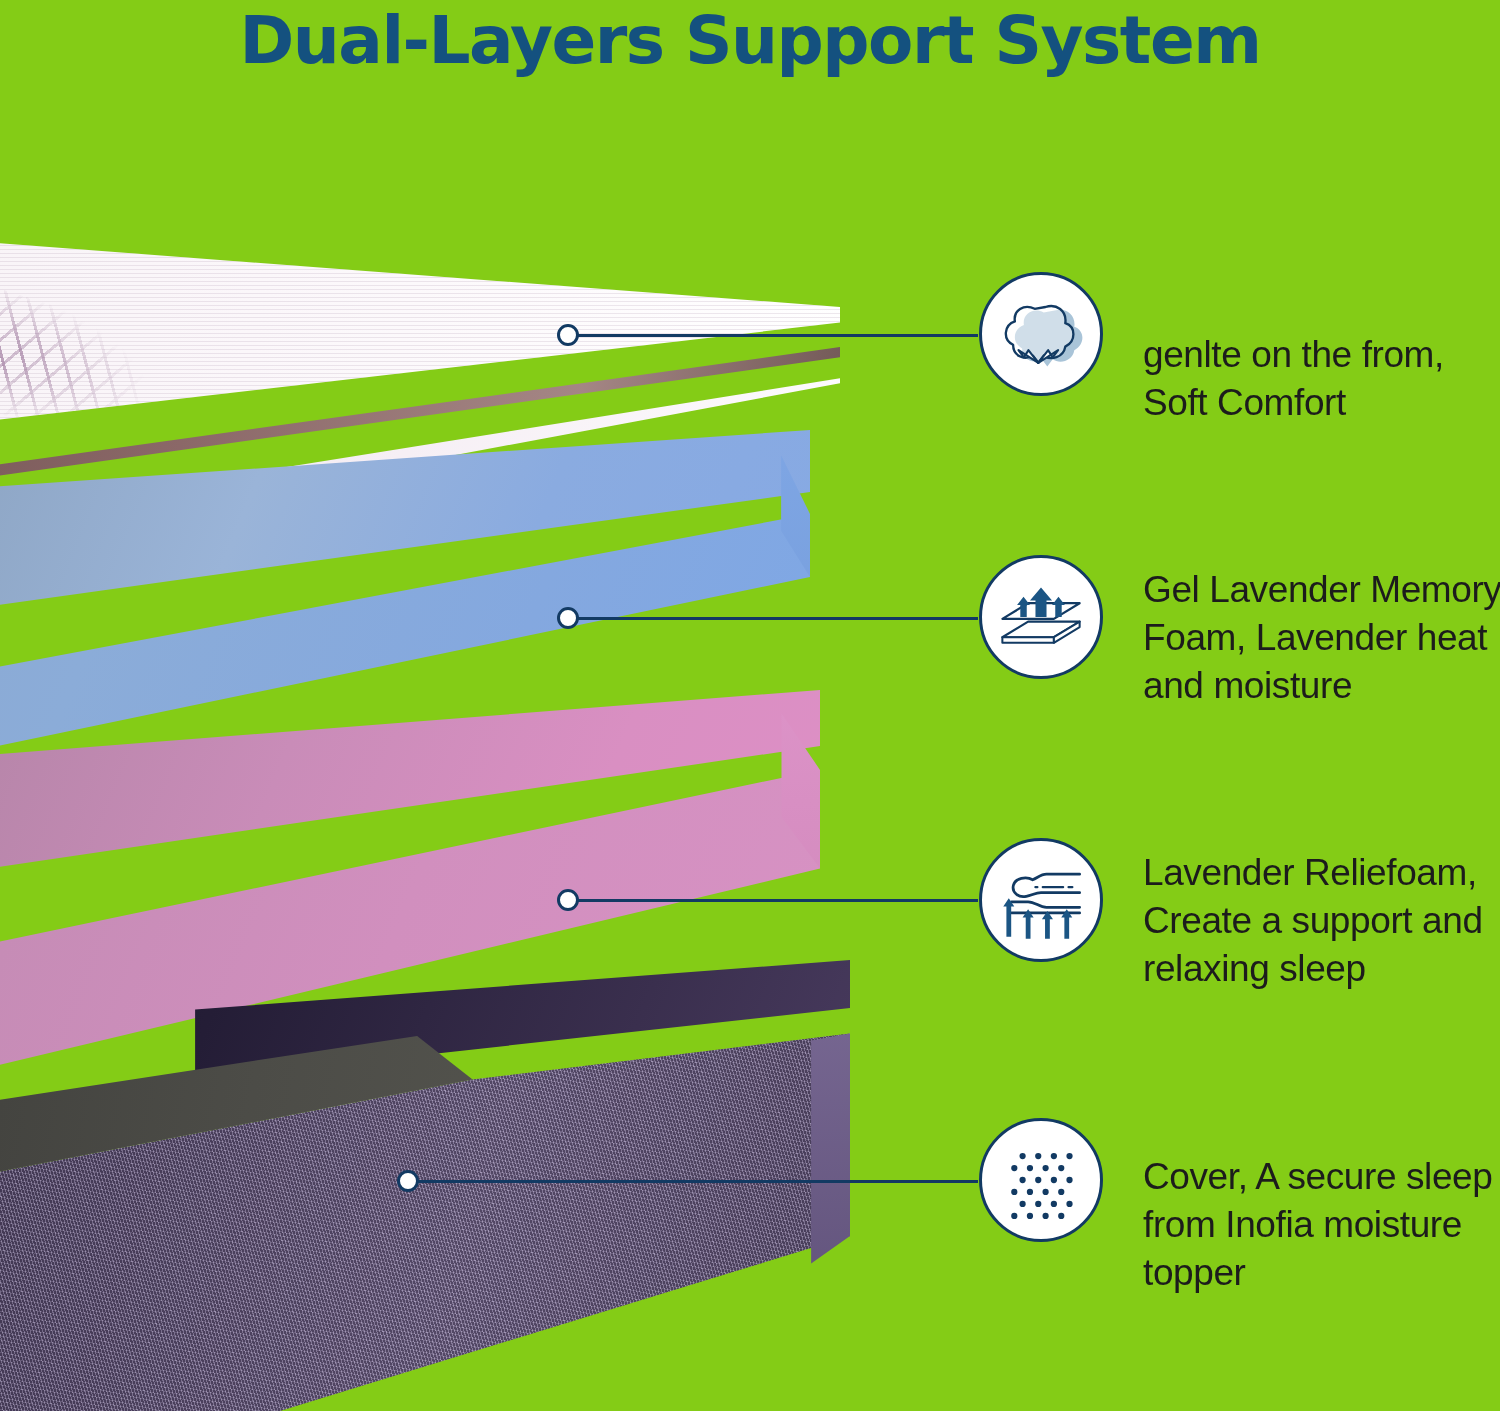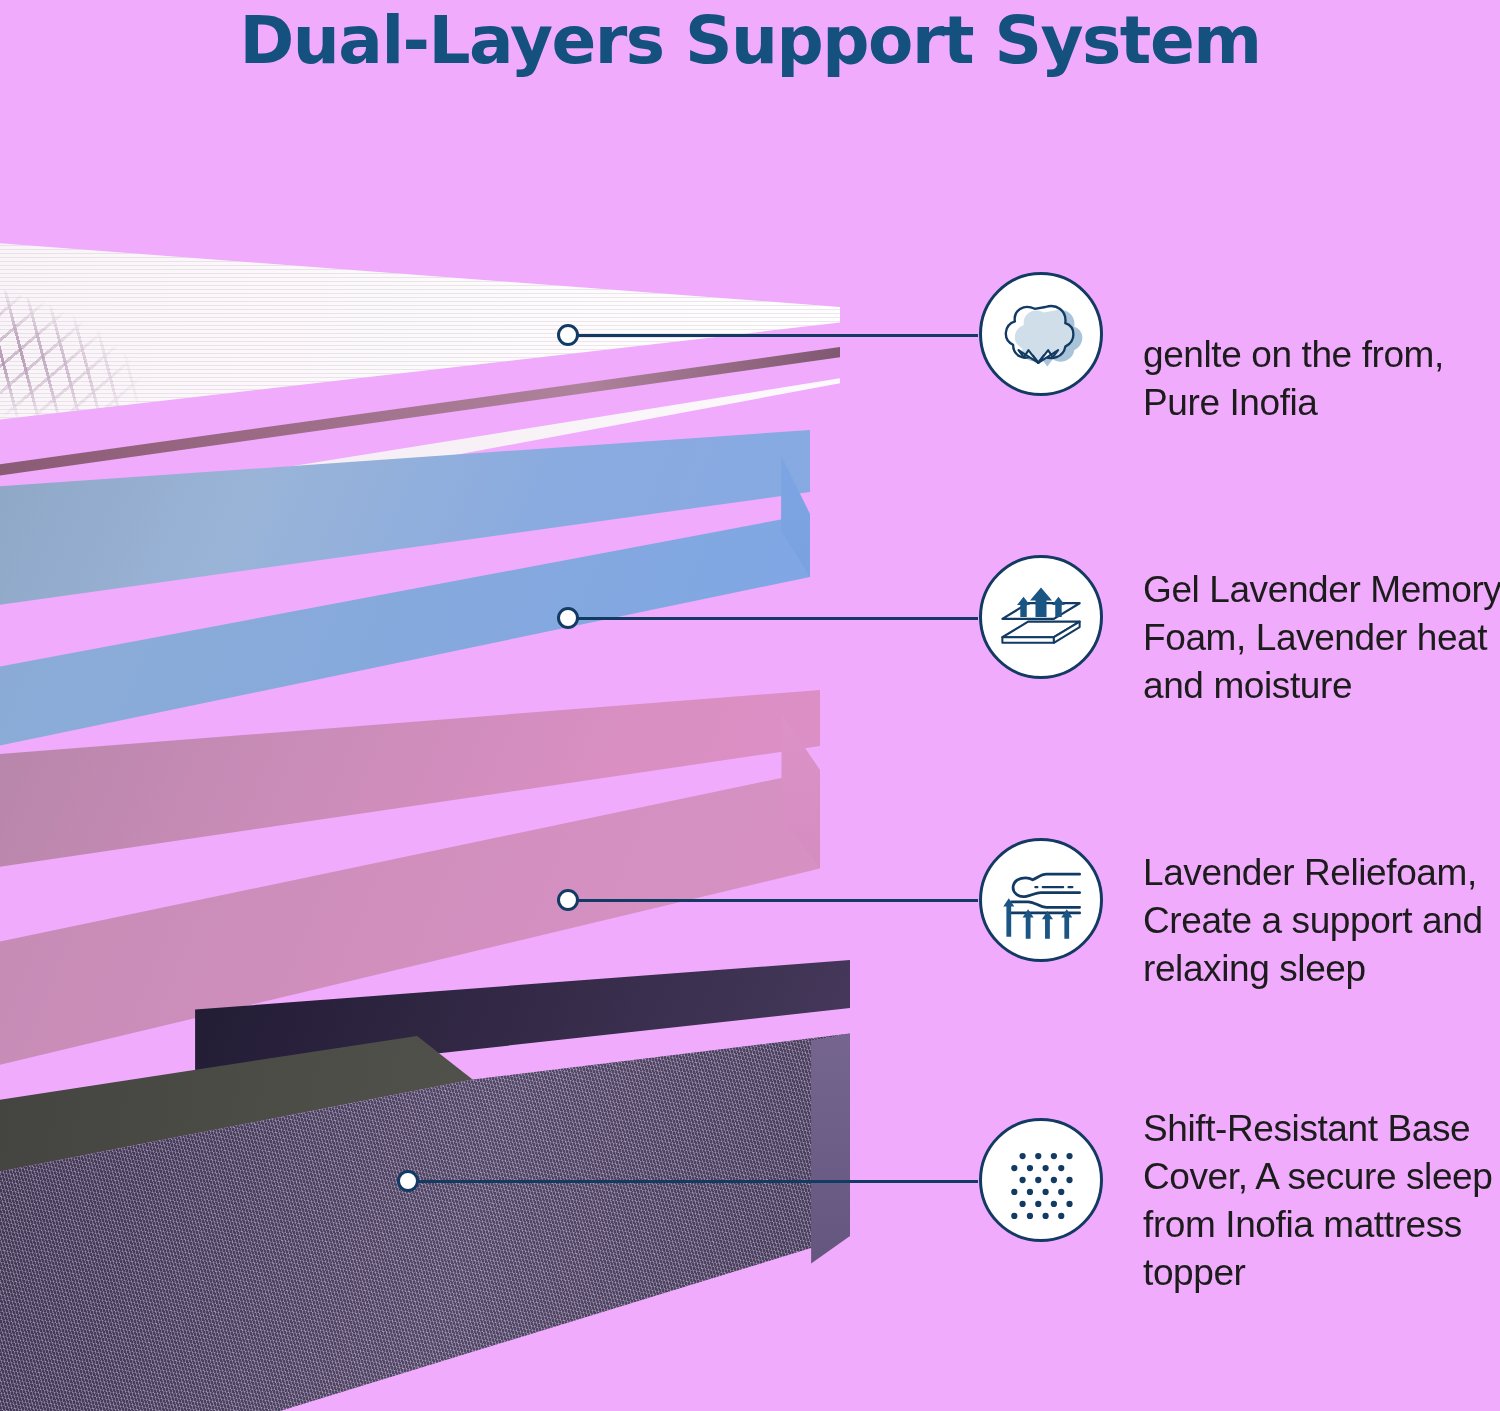--- a/index.html
+++ b/index.html
@@ -10,21 +10,21 @@
     height: 1411px;
     background: #ffffff;
     font-family: "Liberation Sans", sans-serif;
     overflow: hidden;
   }
 
   #stage {
     position: relative;
     width: 1500px;
     height: 1411px;
-    background: #f0abfc;
+    background: #84cc16;
   }
 
   
   #page-title {
     position: absolute;
     left: 0;
     top: 2px;
     width: 1500px;
     text-align: center;
     font-size: 66px;
@@ -282,21 +282,21 @@
   <div class="icon-circle" style="left:979px; top:272px;">
     <svg width="90" height="90" viewBox="0 0 100 100">
       <path d="M58 22 C70 18 82 26 80 40 C92 44 92 60 80 66 C78 78 64 82 56 76
                L50 84 L44 76 C34 82 22 76 22 64 C10 58 12 42 24 38 C22 26 34 18 46 24 Z" fill="#a9c4d8" stroke="none" transform="translate(7,2)"></path>
       <path d="M55 20 C67 16 79 24 77 38 C89 42 89 58 77 64 C75 76 61 80 53 74
                L47 82 L41 74 C31 80 19 74 19 62 C7 56 9 40 21 36 C19 24 31 16 43 22 Z" fill="#ffffff" fill-opacity="0.45" stroke="#123a63" stroke-width="2.6" stroke-linejoin="round"></path>
       <path d="M47 82 L36 68 L31 76 L25 68 L47 82 Z" fill="#ffffff" stroke="#123a63" stroke-width="2.4" stroke-linejoin="round"></path>
       <path d="M47 82 L58 68 L63 76 L69 68 L47 82 Z" fill="#ffffff" stroke="#123a63" stroke-width="2.4" stroke-linejoin="round"></path>
     </svg>
   </div>
-  <div class="feature-text" style="left:1143px; top:283px;"><br><span>genlte on the from,</span><br><span>Pure Inofia</span></div>
+  <div class="feature-text" style="left:1143px; top:283px;"><br><span>genlte on the from,</span><br><span>Soft Comfort</span></div>
 
   <div class="icon-circle" style="left:979px; top:555px;">
     <svg width="92" height="92" viewBox="0 0 100 100">
 
       <path d="M8 72 L36 55 L92 55 L64 72 Z" fill="#ffffff" stroke="#123a63" stroke-width="2.4" stroke-linejoin="round"></path>
       <path d="M8 72 L8 78 L64 78 L64 72 Z" fill="#ffffff" stroke="#123a63" stroke-width="2.2" stroke-linejoin="round"></path>
       <path d="M64 72 L92 55 L92 61 L64 78 Z" fill="#ffffff" stroke="#123a63" stroke-width="2.2" stroke-linejoin="round"></path>
 
       <path d="M8 52 L36 35 L92 35 L64 52 Z" fill="#ffffff" stroke="#123a63" stroke-width="2.4" stroke-linejoin="round"></path>
 
@@ -349,15 +349,15 @@
           <circle cx="47" cy="76" r="3.4"></circle>
         <circle cx="64" cy="76" r="3.4"></circle>
           <circle cx="81" cy="76" r="3.4"></circle>
         <circle cx="21" cy="89" r="3.4"></circle>
           <circle cx="38" cy="89" r="3.4"></circle>
         <circle cx="55" cy="89" r="3.4"></circle>
           <circle cx="72" cy="89" r="3.4"></circle>
       </g>
     </svg>
   </div>
-  <div class="feature-text" style="left:1143px; top:1105px; width:380px;"><span>Shift-Resistant Base</span><br><span>Cover, A  secure sleep</span><br><span>from Inofia mattress</span><br><span>topper</span></div>
+  <div class="feature-text" style="left:1143px; top:1105px; width:380px;"><br><span>Cover, A  secure sleep</span><br><span>from Inofia moisture</span><br><span>topper</span></div>
 
 </div>
 
 </body></html>

